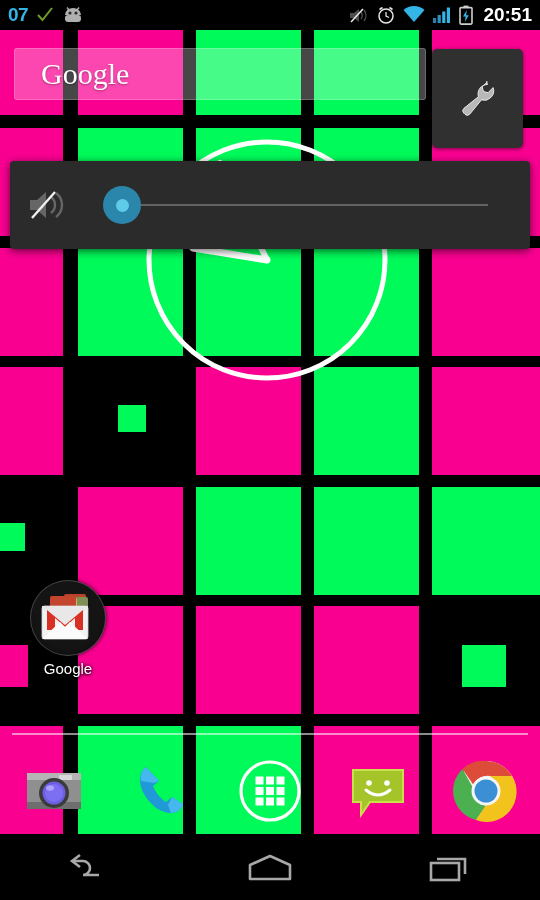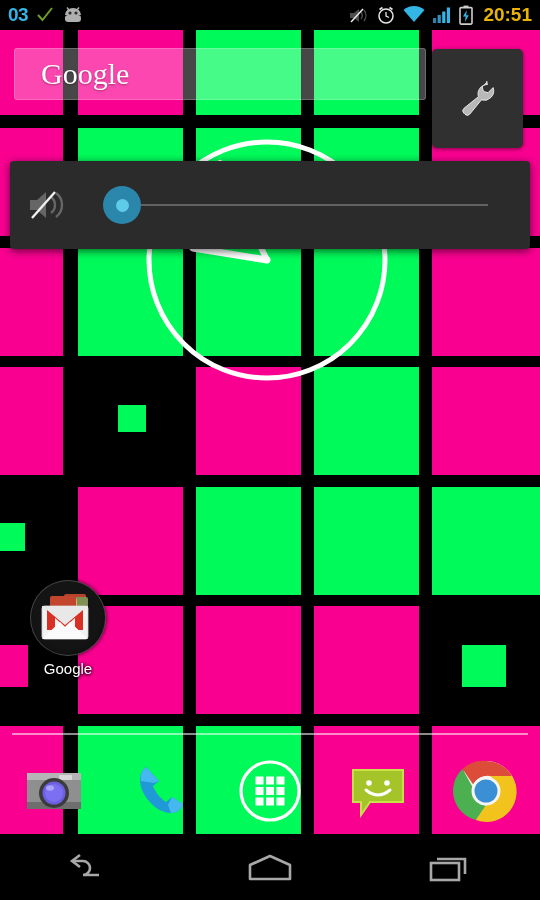--- a/index.html
+++ b/index.html
@@ -14,21 +14,21 @@
 
   
   #statusbar {
     position:absolute; left:0; top:0; width:540px; height:30px;
     background:#000; display:flex; align-items:center; z-index:50;
     padding:0 8px;
   }
   #sb-left { display:flex; align-items:center; gap:7px; }
   #sb-right { margin-left:auto; display:flex; align-items:center; gap:7px; }
   .sb-num { color:#33b5e5; font-size:19px; font-weight:bold; letter-spacing:-0.5px; }
-  .sb-time { color:#eab308; font-size:19px; font-weight:bold; letter-spacing:0px; margin-left:3px; }
+  .sb-time { color:#ffffff; font-size:19px; font-weight:bold; letter-spacing:0px; margin-left:3px; }
   .sb-ic { display:block; }
 
   
   #search-widget {
     position:absolute; left:14px; top:48px; width:412px; height:52px;
     background:rgba(255,255,255,0.28);
     border:1px solid rgba(255,255,255,0.20);
     border-radius:3px; z-index:20;
     display:flex; align-items:center;
   }
@@ -209,21 +209,21 @@
       </svg>
     </div>
     <div id="vol-slider">
       <div id="vol-track"></div>
       <div id="vol-thumb"></div>
     </div>
   </div>
 
   <div id="statusbar">
     <div id="sb-left">
-      <span class="sb-num">03</span>
+      <span class="sb-num">07</span>
       <svg class="sb-ic" width="20" height="20" viewBox="0 0 20 20">
         <path d="M3 10 L7.5 15 L17 3" fill="none" stroke="#6f9e2c" stroke-width="2"></path>
       </svg>
       <svg class="sb-ic" width="22" height="18" viewBox="0 0 22 18">
         <path d="M3 9 A8 7 0 0 1 19 9 Z" fill="#b0b0b0"></path>
         <rect x="3" y="9" width="16" height="7" rx="3.2" fill="#b0b0b0"></rect>
         <circle cx="8" cy="7" r="1.6" fill="#2b2b2b"></circle>
         <circle cx="14" cy="7" r="1.6" fill="#2b2b2b"></circle>
         <line x1="5" y1="1.5" x2="7" y2="4" stroke="#b0b0b0" stroke-width="1.4"></line>
         <line x1="17" y1="1.5" x2="15" y2="4" stroke="#b0b0b0" stroke-width="1.4"></line>

